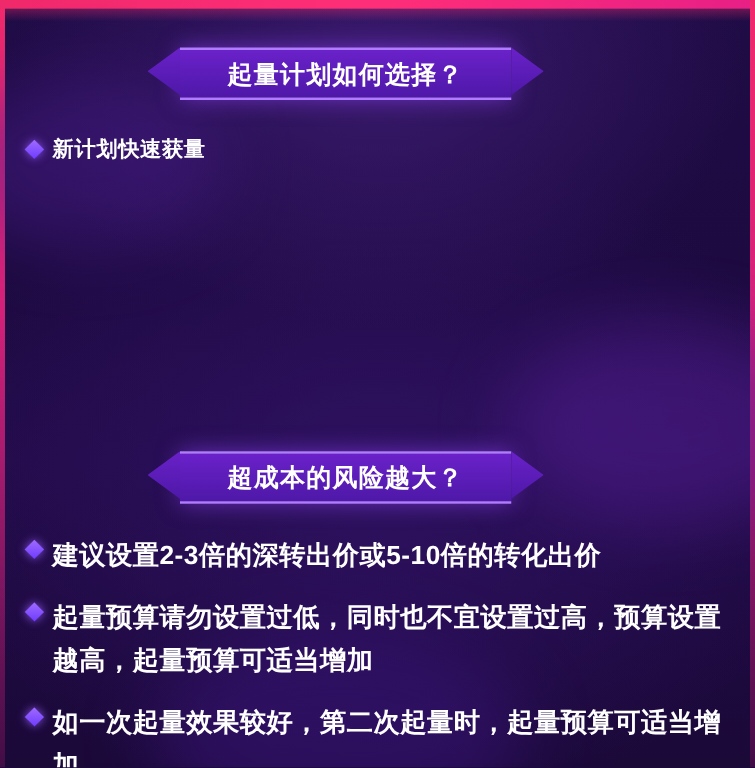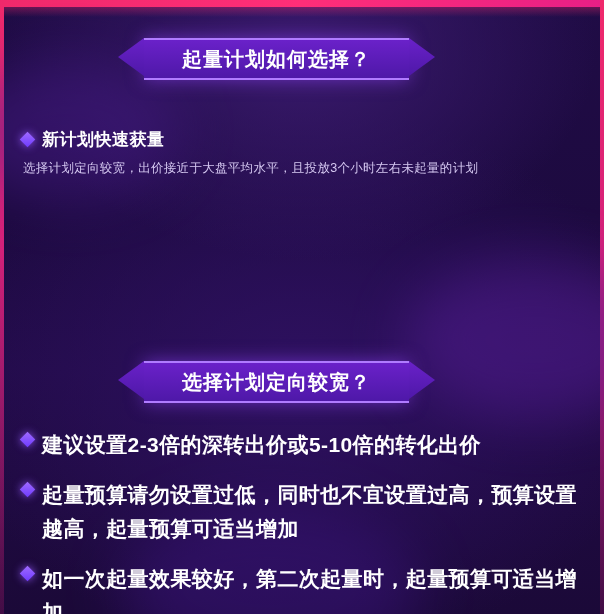--- a/index.html
+++ b/index.html
@@ -113,21 +113,20 @@
 
   .banner1-pos { top: 38px; }
   .banner2-pos { top: 361px; }
 
   
   .block1 {
     position: absolute;
     left: 22px;
     top: 108px;
     width: 560px;
-    margin-top: 20px;
   }
   .item {
     margin-bottom: 17px;
   }
   .item-head {
     display: flex;
     align-items: center;
     gap: 9px;
   }
   .diamond {
@@ -193,29 +192,28 @@
     <div class="banner">起量计划如何选择？</div>
   </div>
 
   <div class="block1">
 
     <div class="item">
       <div class="item-head">
         <span class="diamond"></span>
         <span class="item-title">新计划快速获量</span>
       </div>
-      <div class="item-desc">选择计划定向较宽，出价接近于大盘平均水平，且投放3个小时左右未起量的计划</div>
     </div>
 
 
 
   </div>
 
   <div class="banner-wrap banner2-pos">
-    <div class="banner">选择计划定向较宽？</div>
+    <div class="banner">超成本的风险越大？</div>
   </div>
 
   <div class="block2">
 
     <div class="row2">
       <span class="diamond"></span>
       <span class="row2-text">建议设置2-3倍的深转出价或5-10倍的转化出价</span>
     </div>
 
     <div class="row2">

